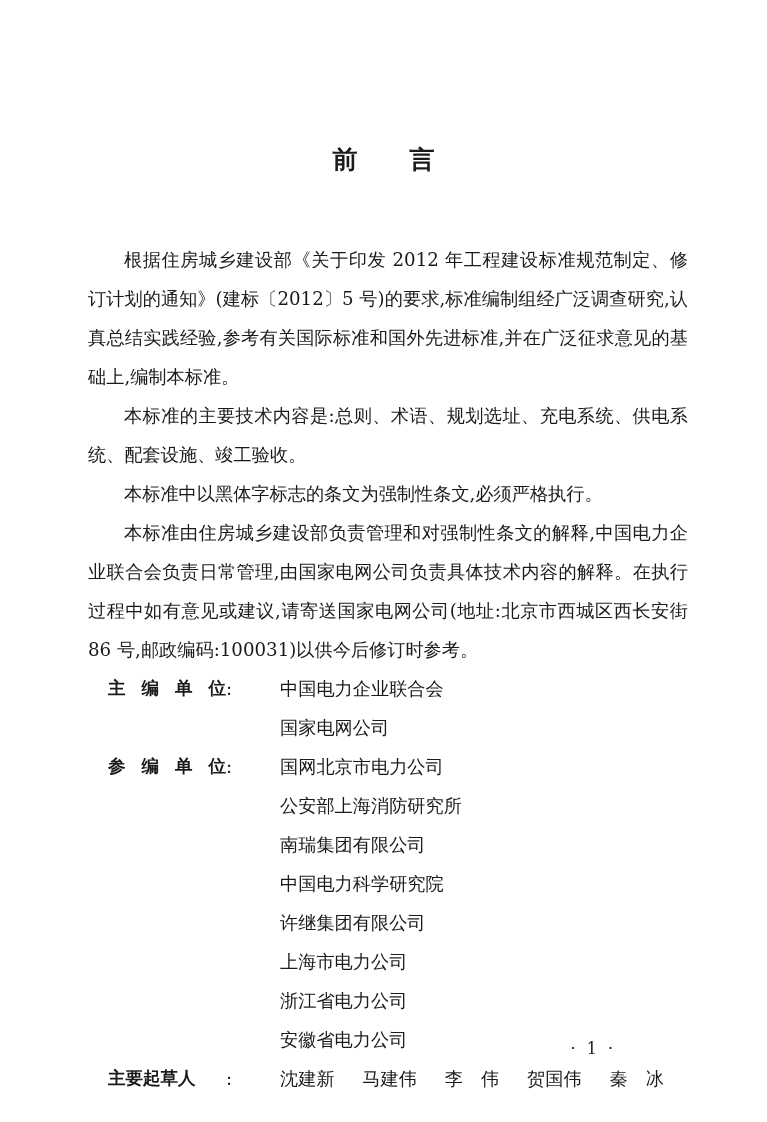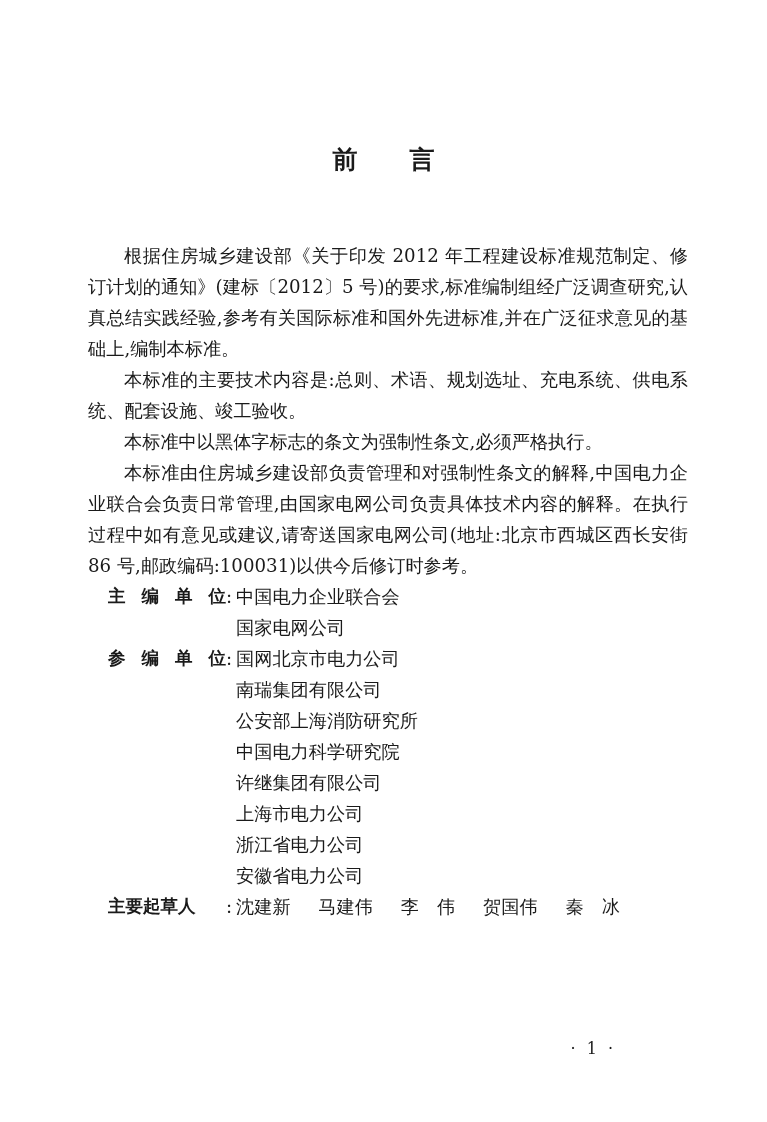--- a/index.html
+++ b/index.html
@@ -34,21 +34,21 @@
     }
     .title span { display: inline-block; }
     .title .gap { width: 52px; }
 
     .body {
       position: absolute;
       left: 88px;
       top: 240px;
       width: 600px;
       font-size: 18.2px;
-      line-height: 31px;
+      line-height: 39px;
     }
     .para {
       margin: 0;
       text-indent: 36px;
       text-align: justify;
       text-justify: inter-character;
     }
     .list {
       margin: 0;
       padding: 0;
@@ -66,21 +66,21 @@
       font-size: 17.5px;
       letter-spacing: 0;
       display: flex;
       justify-content: space-between;
     }
     .colon {
       width: 10px;
       flex: none;
       font-weight: normal;
     }
-    .value { flex: 1; }
+    .value { flex: 1; margin-left: 44px; }
     .names span { margin-right: 22px; }
     .pagenum {
       position: absolute;
       right: 75px;
       top: 1039px;
       font-size: 16px;
       letter-spacing: 3px;
     }
   </style>
 </head>
@@ -123,26 +123,26 @@
           <span>编</span>
           <span>单</span>
           <span>位</span>
         </span>
         <span class="colon">:</span>
         <span class="value">国网北京市电力公司</span>
       </div>
       <div class="row">
           <span class="label"></span>
           <span class="colon"></span>
-          <span class="value">南瑞集团有限公司</span>
+          <span class="value">公安部上海消防研究所</span>
         </div>
       <div class="row">
           <span class="label"></span>
           <span class="colon"></span>
-          <span class="value">公安部上海消防研究所</span>
+          <span class="value">南瑞集团有限公司</span>
         </div>
       <div class="row">
           <span class="label"></span>
           <span class="colon"></span>
           <span class="value">中国电力科学研究院</span>
         </div>
       <div class="row">
           <span class="label"></span>
           <span class="colon"></span>
           <span class="value">许继集团有限公司</span>

